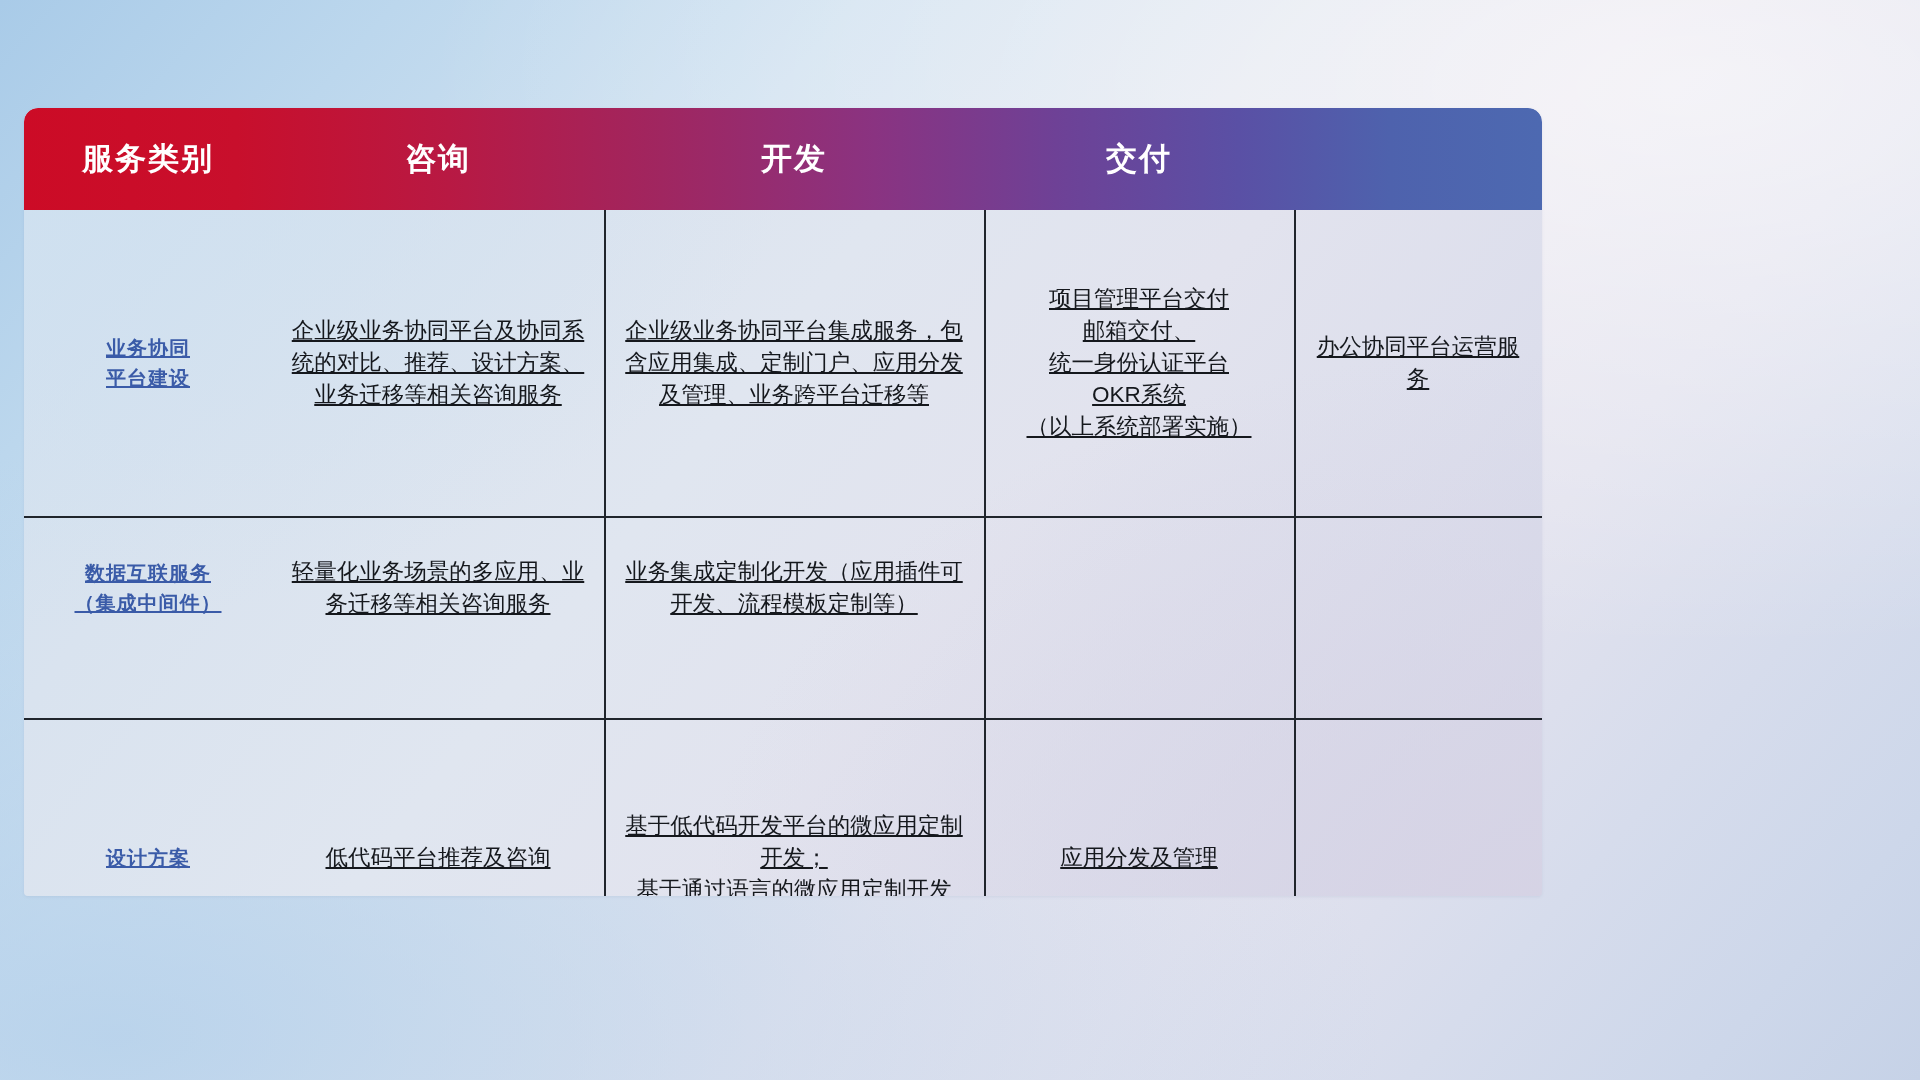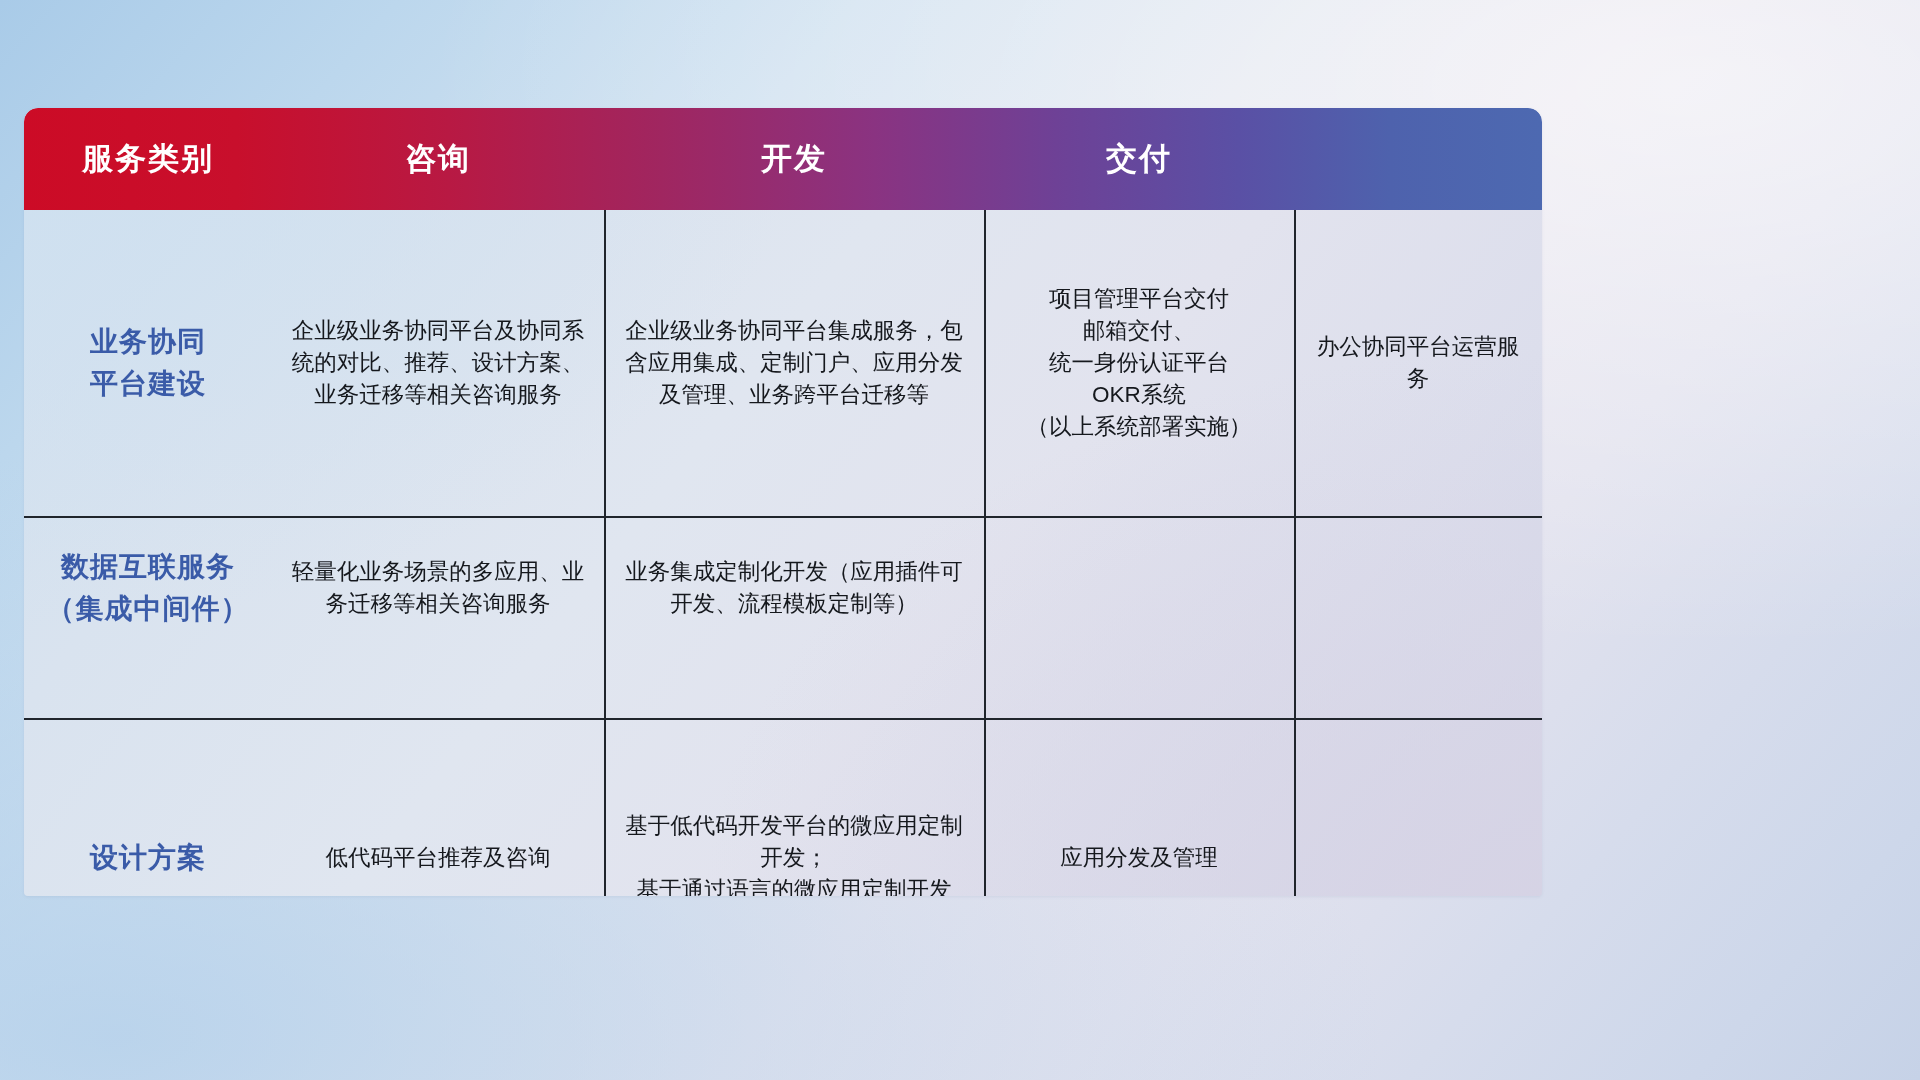--- a/index.html
+++ b/index.html
@@ -82,25 +82,26 @@
   .rl2{ top:508px; }
 
   .cell{
     display:flex; align-items:center; justify-content:center;
     box-sizing:border-box;
     padding:16px 14px;
     text-align:center;
     color:#15181d;
     font-size:22.5px;
     line-height:1.42;
+    text-decoration:underline;
   }
   .cell.label{
     color:#3a5ba8;
     font-weight:bold;
-    font-size:28px;
+    font-size:20px;
     line-height:1.5;
     letter-spacing:1px;
   }
 
   
   .c0{ width:248px; }
   .c1{ width:332px; }
   .c2{ width:380px; }
   .c3{ width:310px; }
   .c4{ width:248px; }

